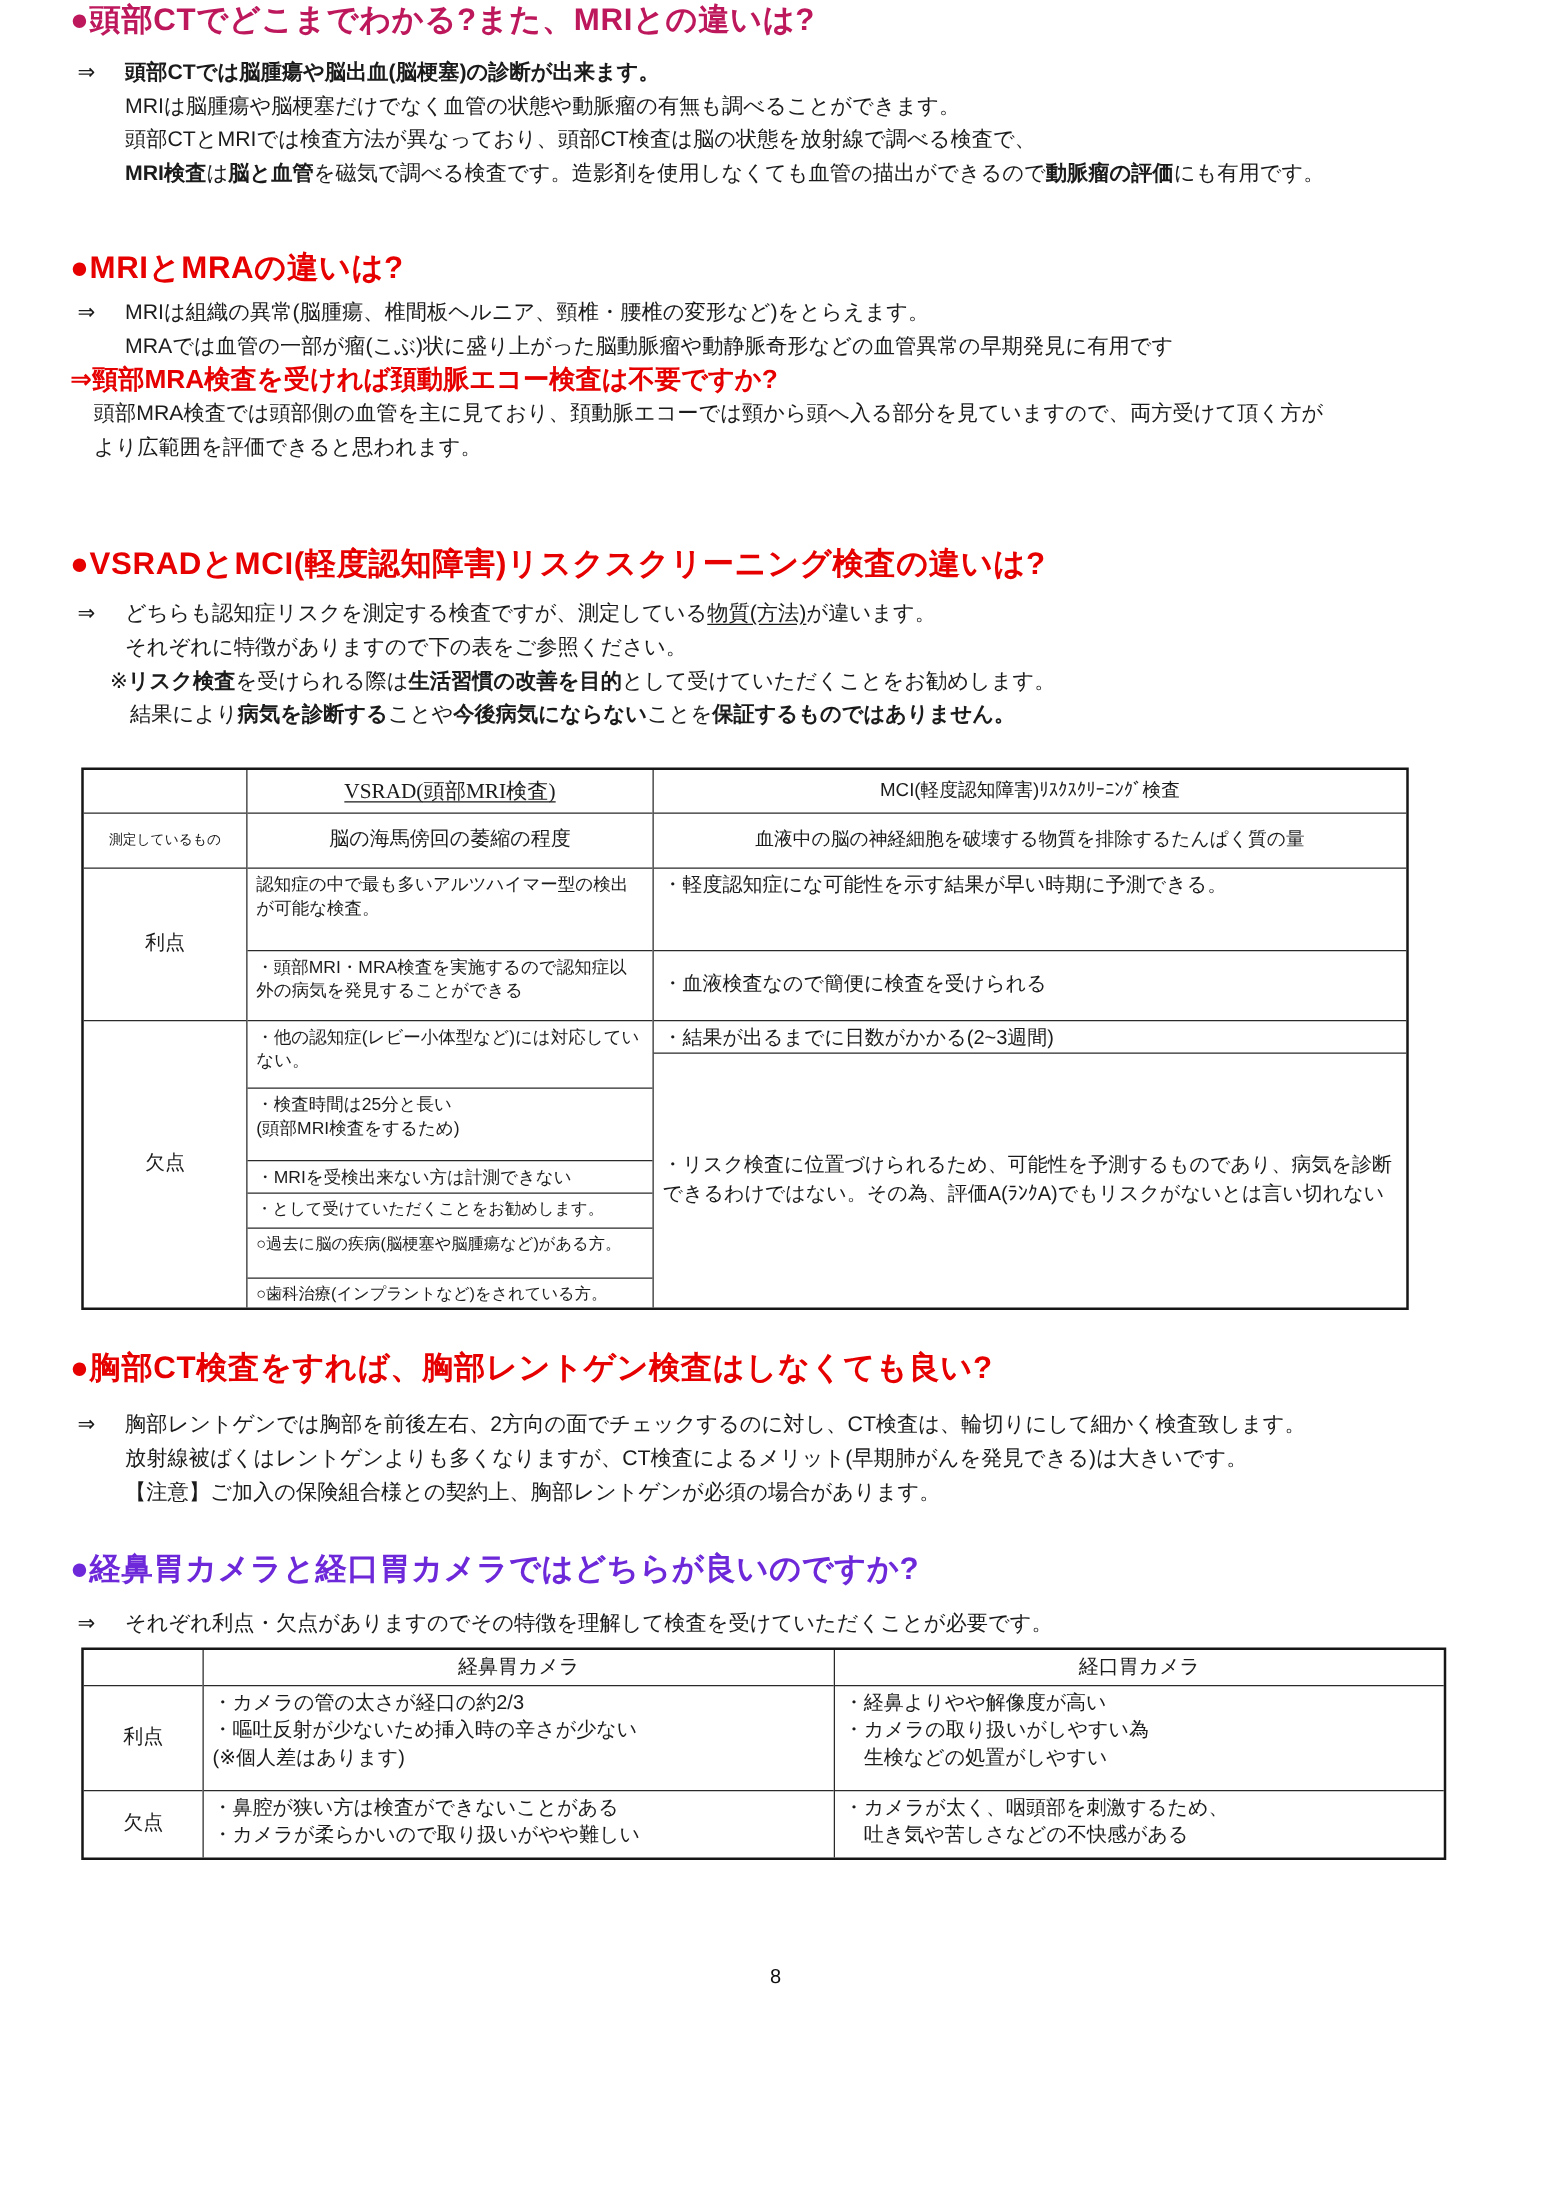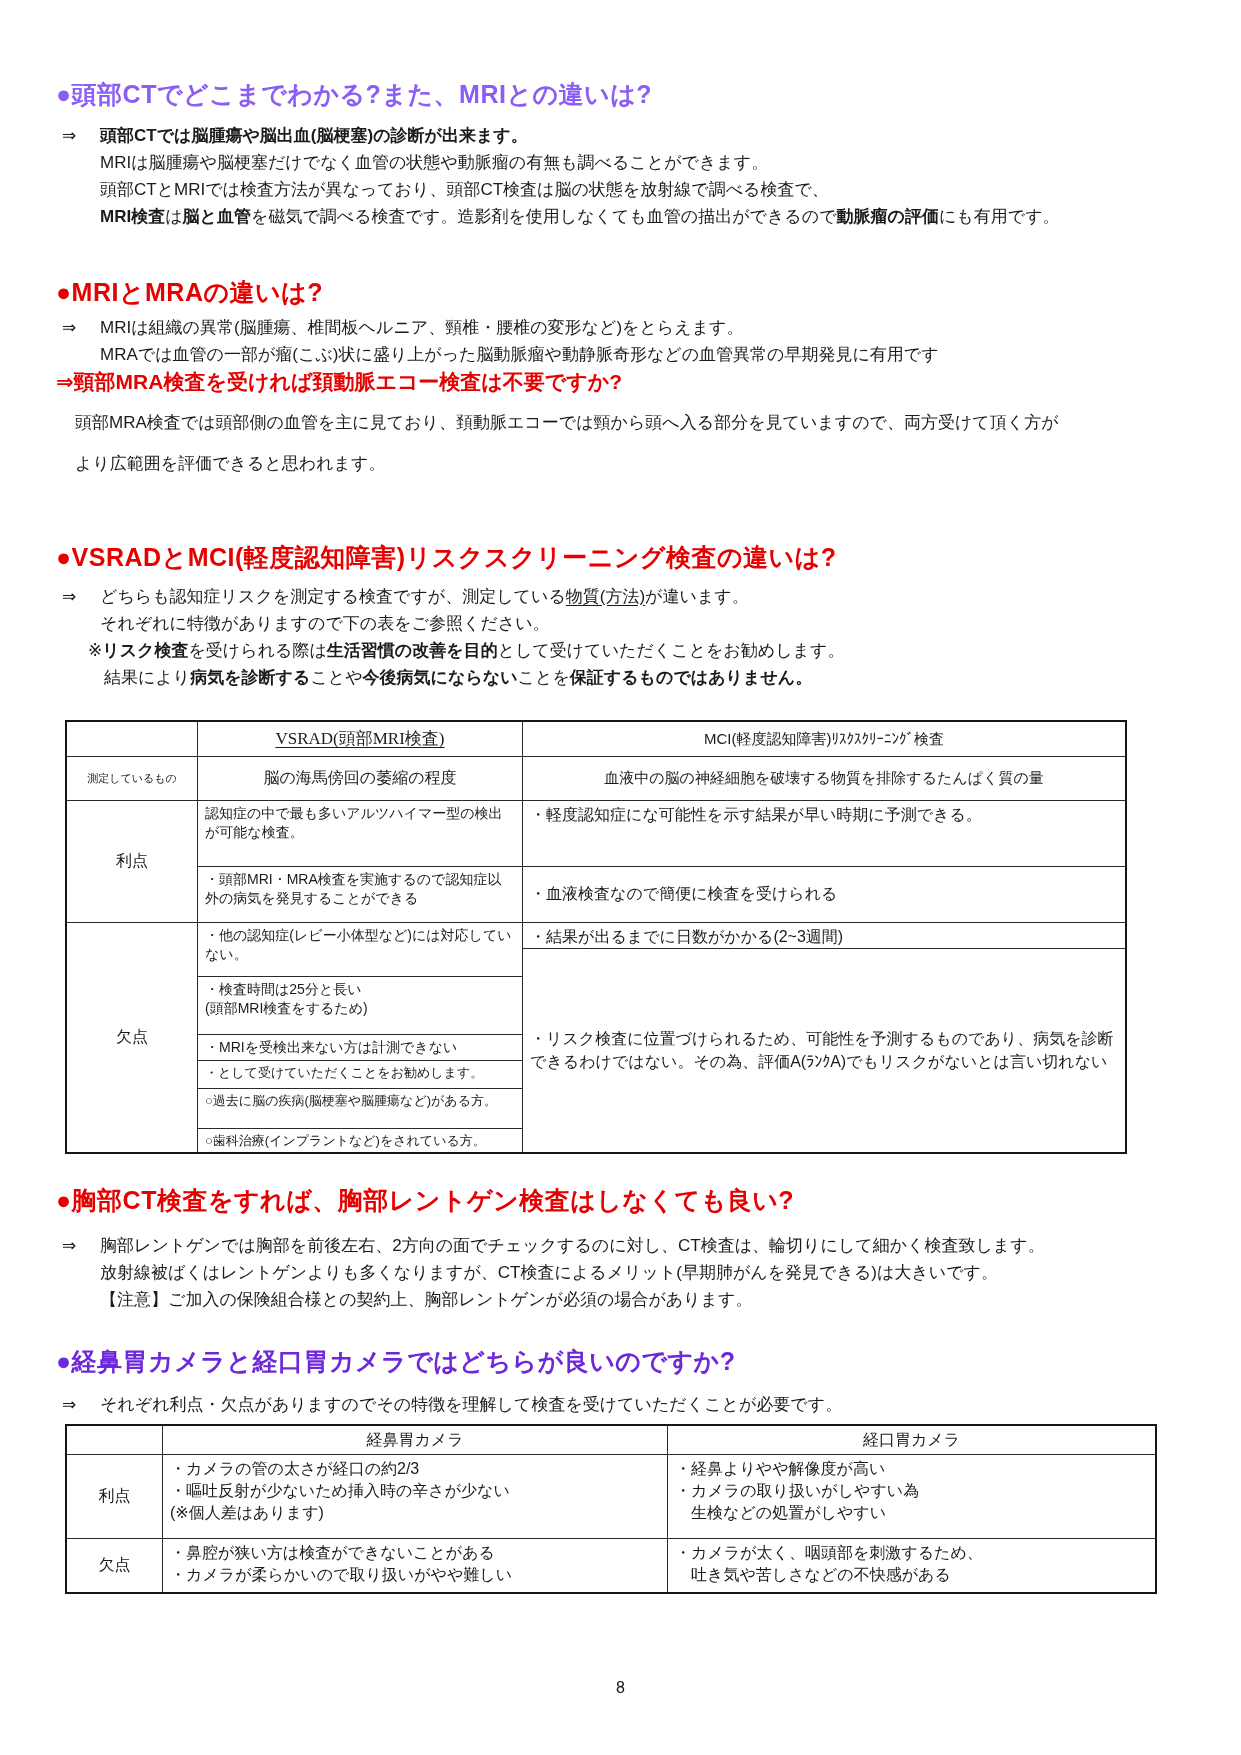--- a/index.html
+++ b/index.html
@@ -12,21 +12,21 @@
   h2.red{
     color:#e60000;font-size:25px;font-weight:700;line-height:32px;
     margin:0;letter-spacing:.5px;
   }
   .subhead{
     color:#e60000;font-size:21px;font-weight:700;line-height:27px;margin:0;
   }
   .para{font-size:17px;line-height:27px;color:#1b1b1b;}
   .line{position:relative;padding-left:44px;min-height:27px;}
   .line .marker{position:absolute;left:6px;}
-  .line.sub{padding-left:19px;margin-top:14px;}
+  .line.sub{padding-left:19px;}
   .line.note{padding-left:32px;}
   .line.note2{padding-left:48px;}
   b{font-weight:700;}
   u{text-decoration:underline;text-underline-offset:3px;}
 
   .doc-table{
     display:flex;border:2px solid #161616;background:#fff;
     margin-left:9px;width:-moz-fit-content;width:fit-content;
   }
   .t-col{display:flex;flex-direction:column;box-sizing:border-box;}
@@ -53,21 +53,21 @@
   #t2-oral{width:488px;}
   .pagenum{
     text-align:center;font-size:16px;color:#111;margin-top:85px;
   }
 </style>
 </head>
 <body>
 
 <div class="content">
 
-  <h2 class="red" style="margin-top: 78px; color: #8b5cf6;">●頭部CTでどこまでわかる?また、MRIとの違いは?</h2>
+  <h2 class="red" style="color: #be185d;">●頭部CTでどこまでわかる?また、MRIとの違いは?</h2>
   <div class="para" style="margin-top:12px">
       <div class="line "><span class="marker">⇒</span><span><b>頭部CTでは脳腫瘍や脳出血(脳梗塞)の診断が出来ます。</b></span></div>
       <div class="line "><span>MRIは脳腫瘍や脳梗塞だけでなく血管の状態や動脈瘤の有無も調べることができます。</span></div>
       <div class="line "><span>頭部CTとMRIでは検査方法が異なっており、頭部CT検査は脳の状態を放射線で調べる検査で、</span></div>
       <div class="line "><span><b>MRI検査</b>は<b>脳と血管</b>を磁気で調べる検査です。造影剤を使用しなくても血管の描出ができるので<b>動脈瘤の評価</b>にも有用です。</span></div>
     </div>
 
   <h2 class="red" style="margin-top: 46px; color: rgb(230, 0, 0);">●MRIとMRAの違いは?</h2>
   <div class="para" style="margin-top:6px">
       <div class="line "><span class="marker">⇒</span><span>MRIは組織の異常(脳腫瘍、椎間板ヘルニア、頸椎・腰椎の変形など)をとらえます。</span></div>

